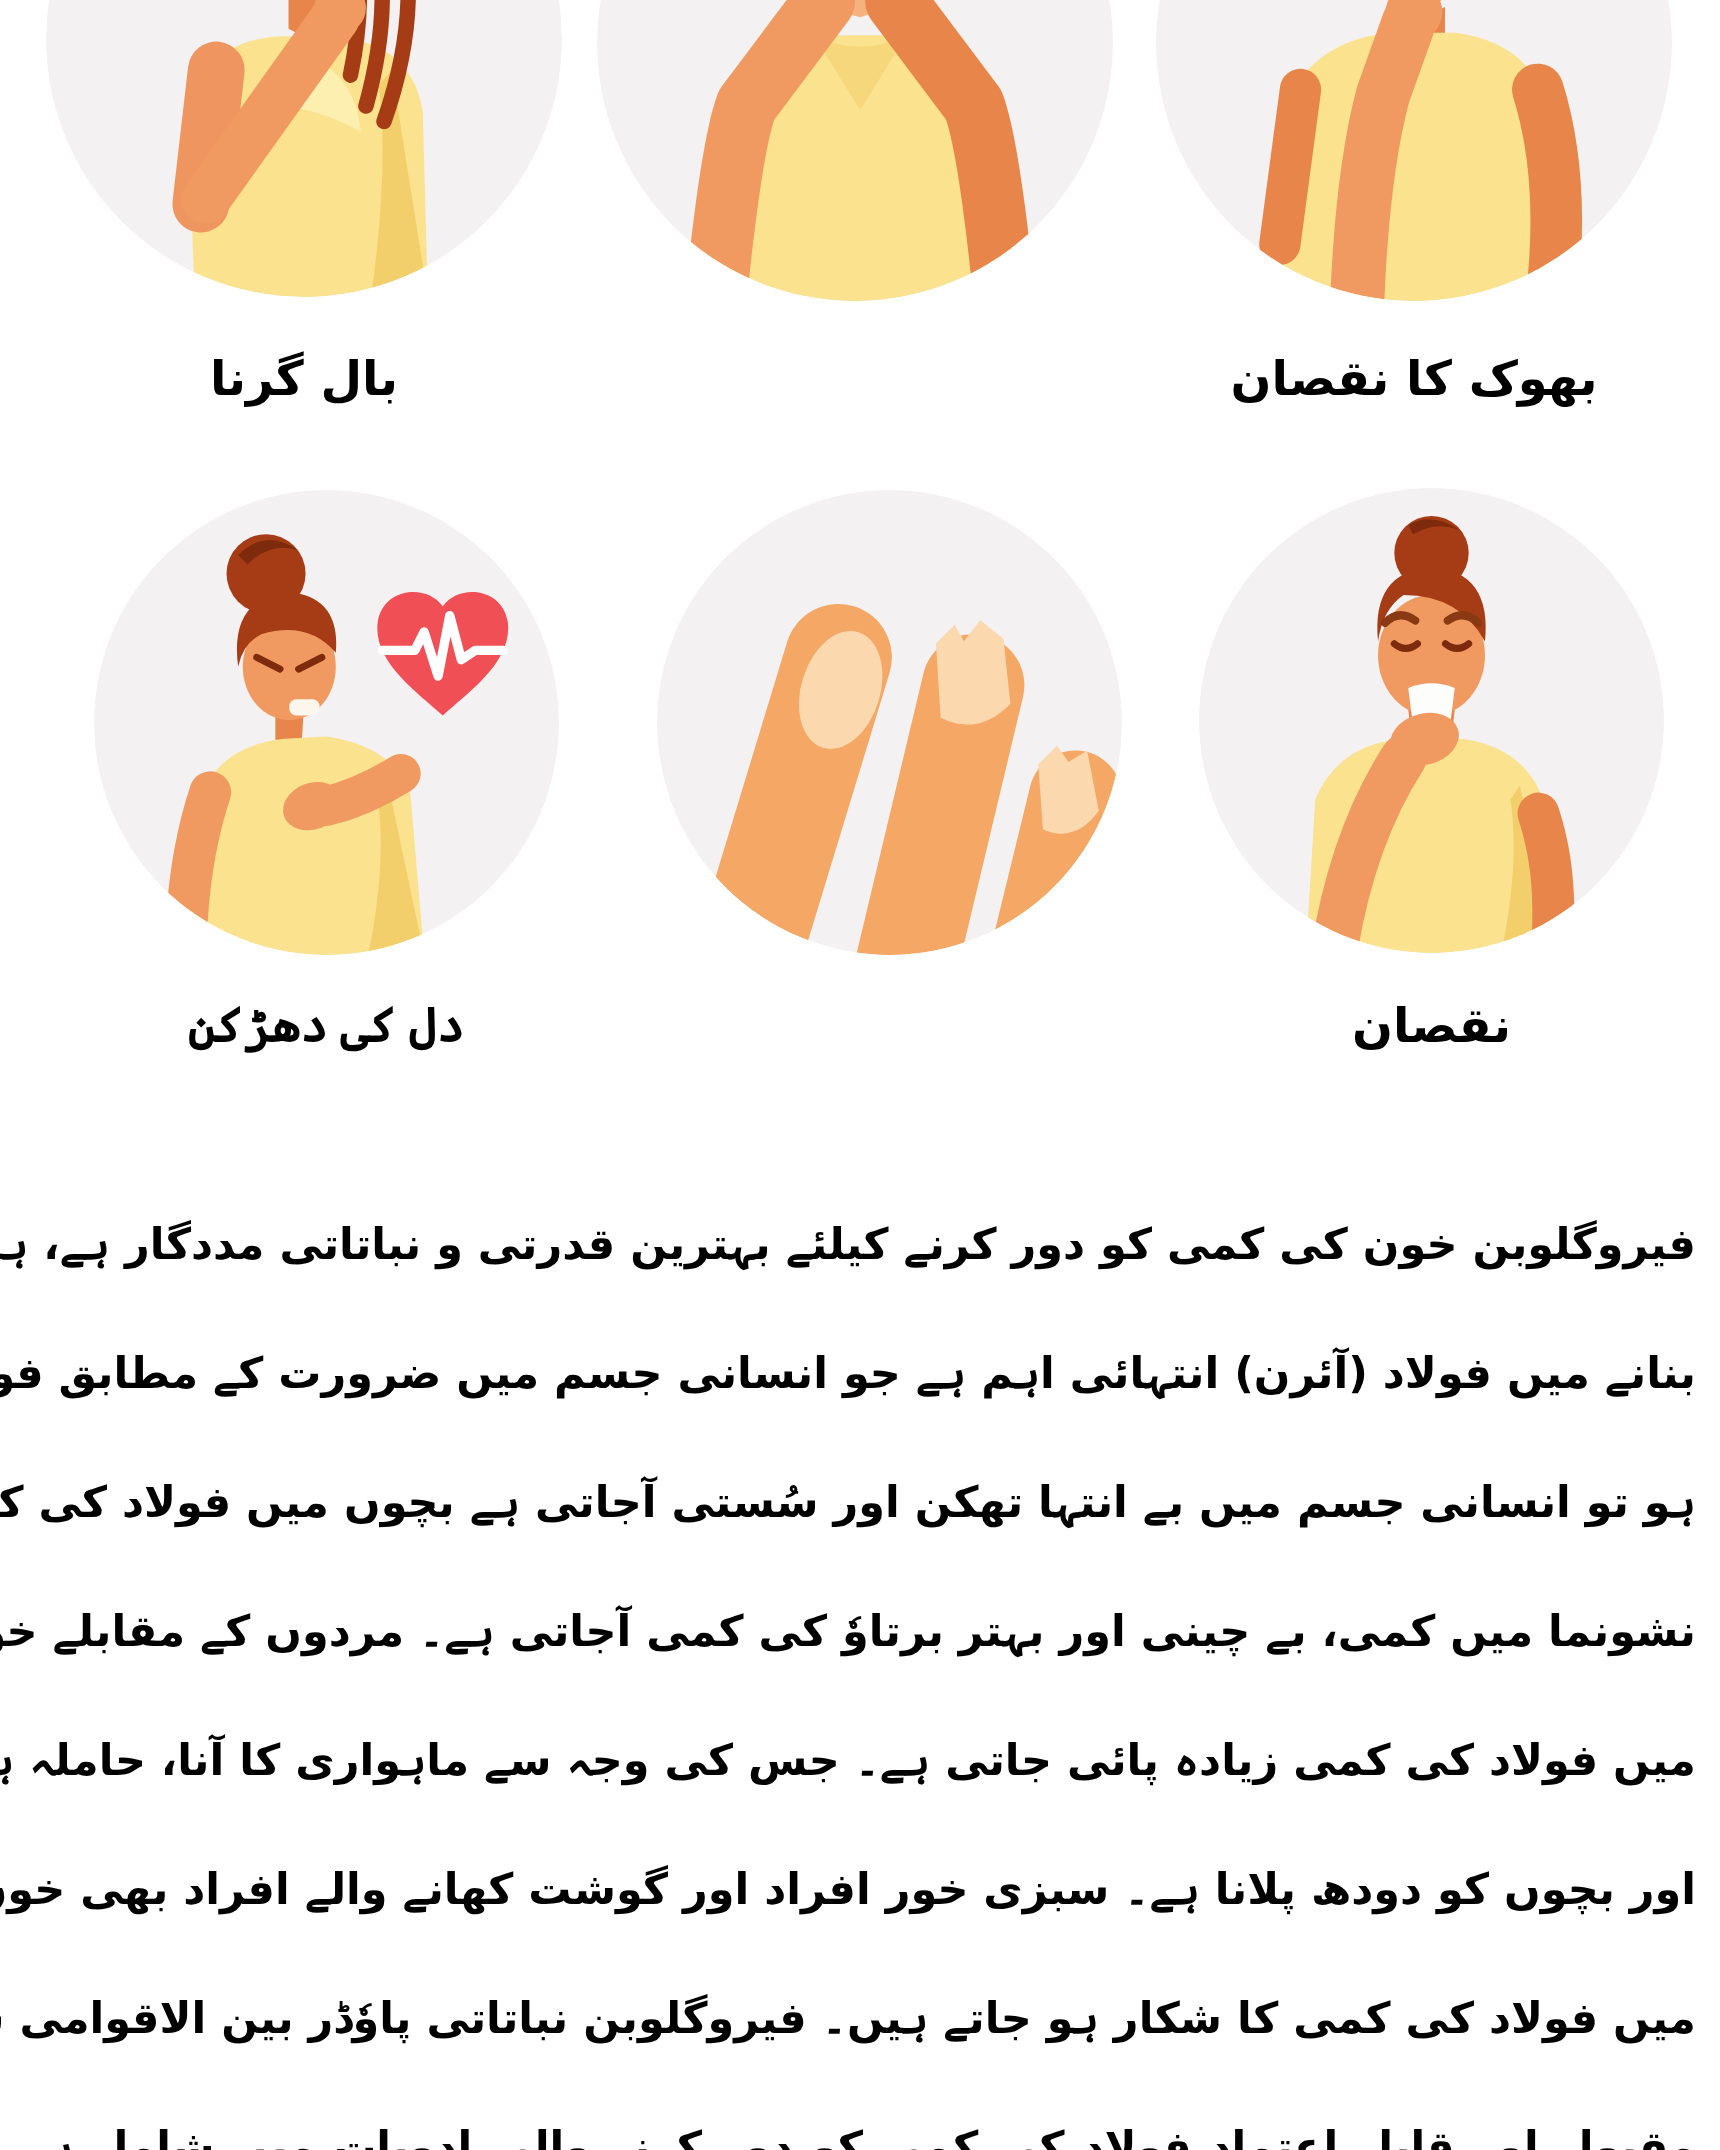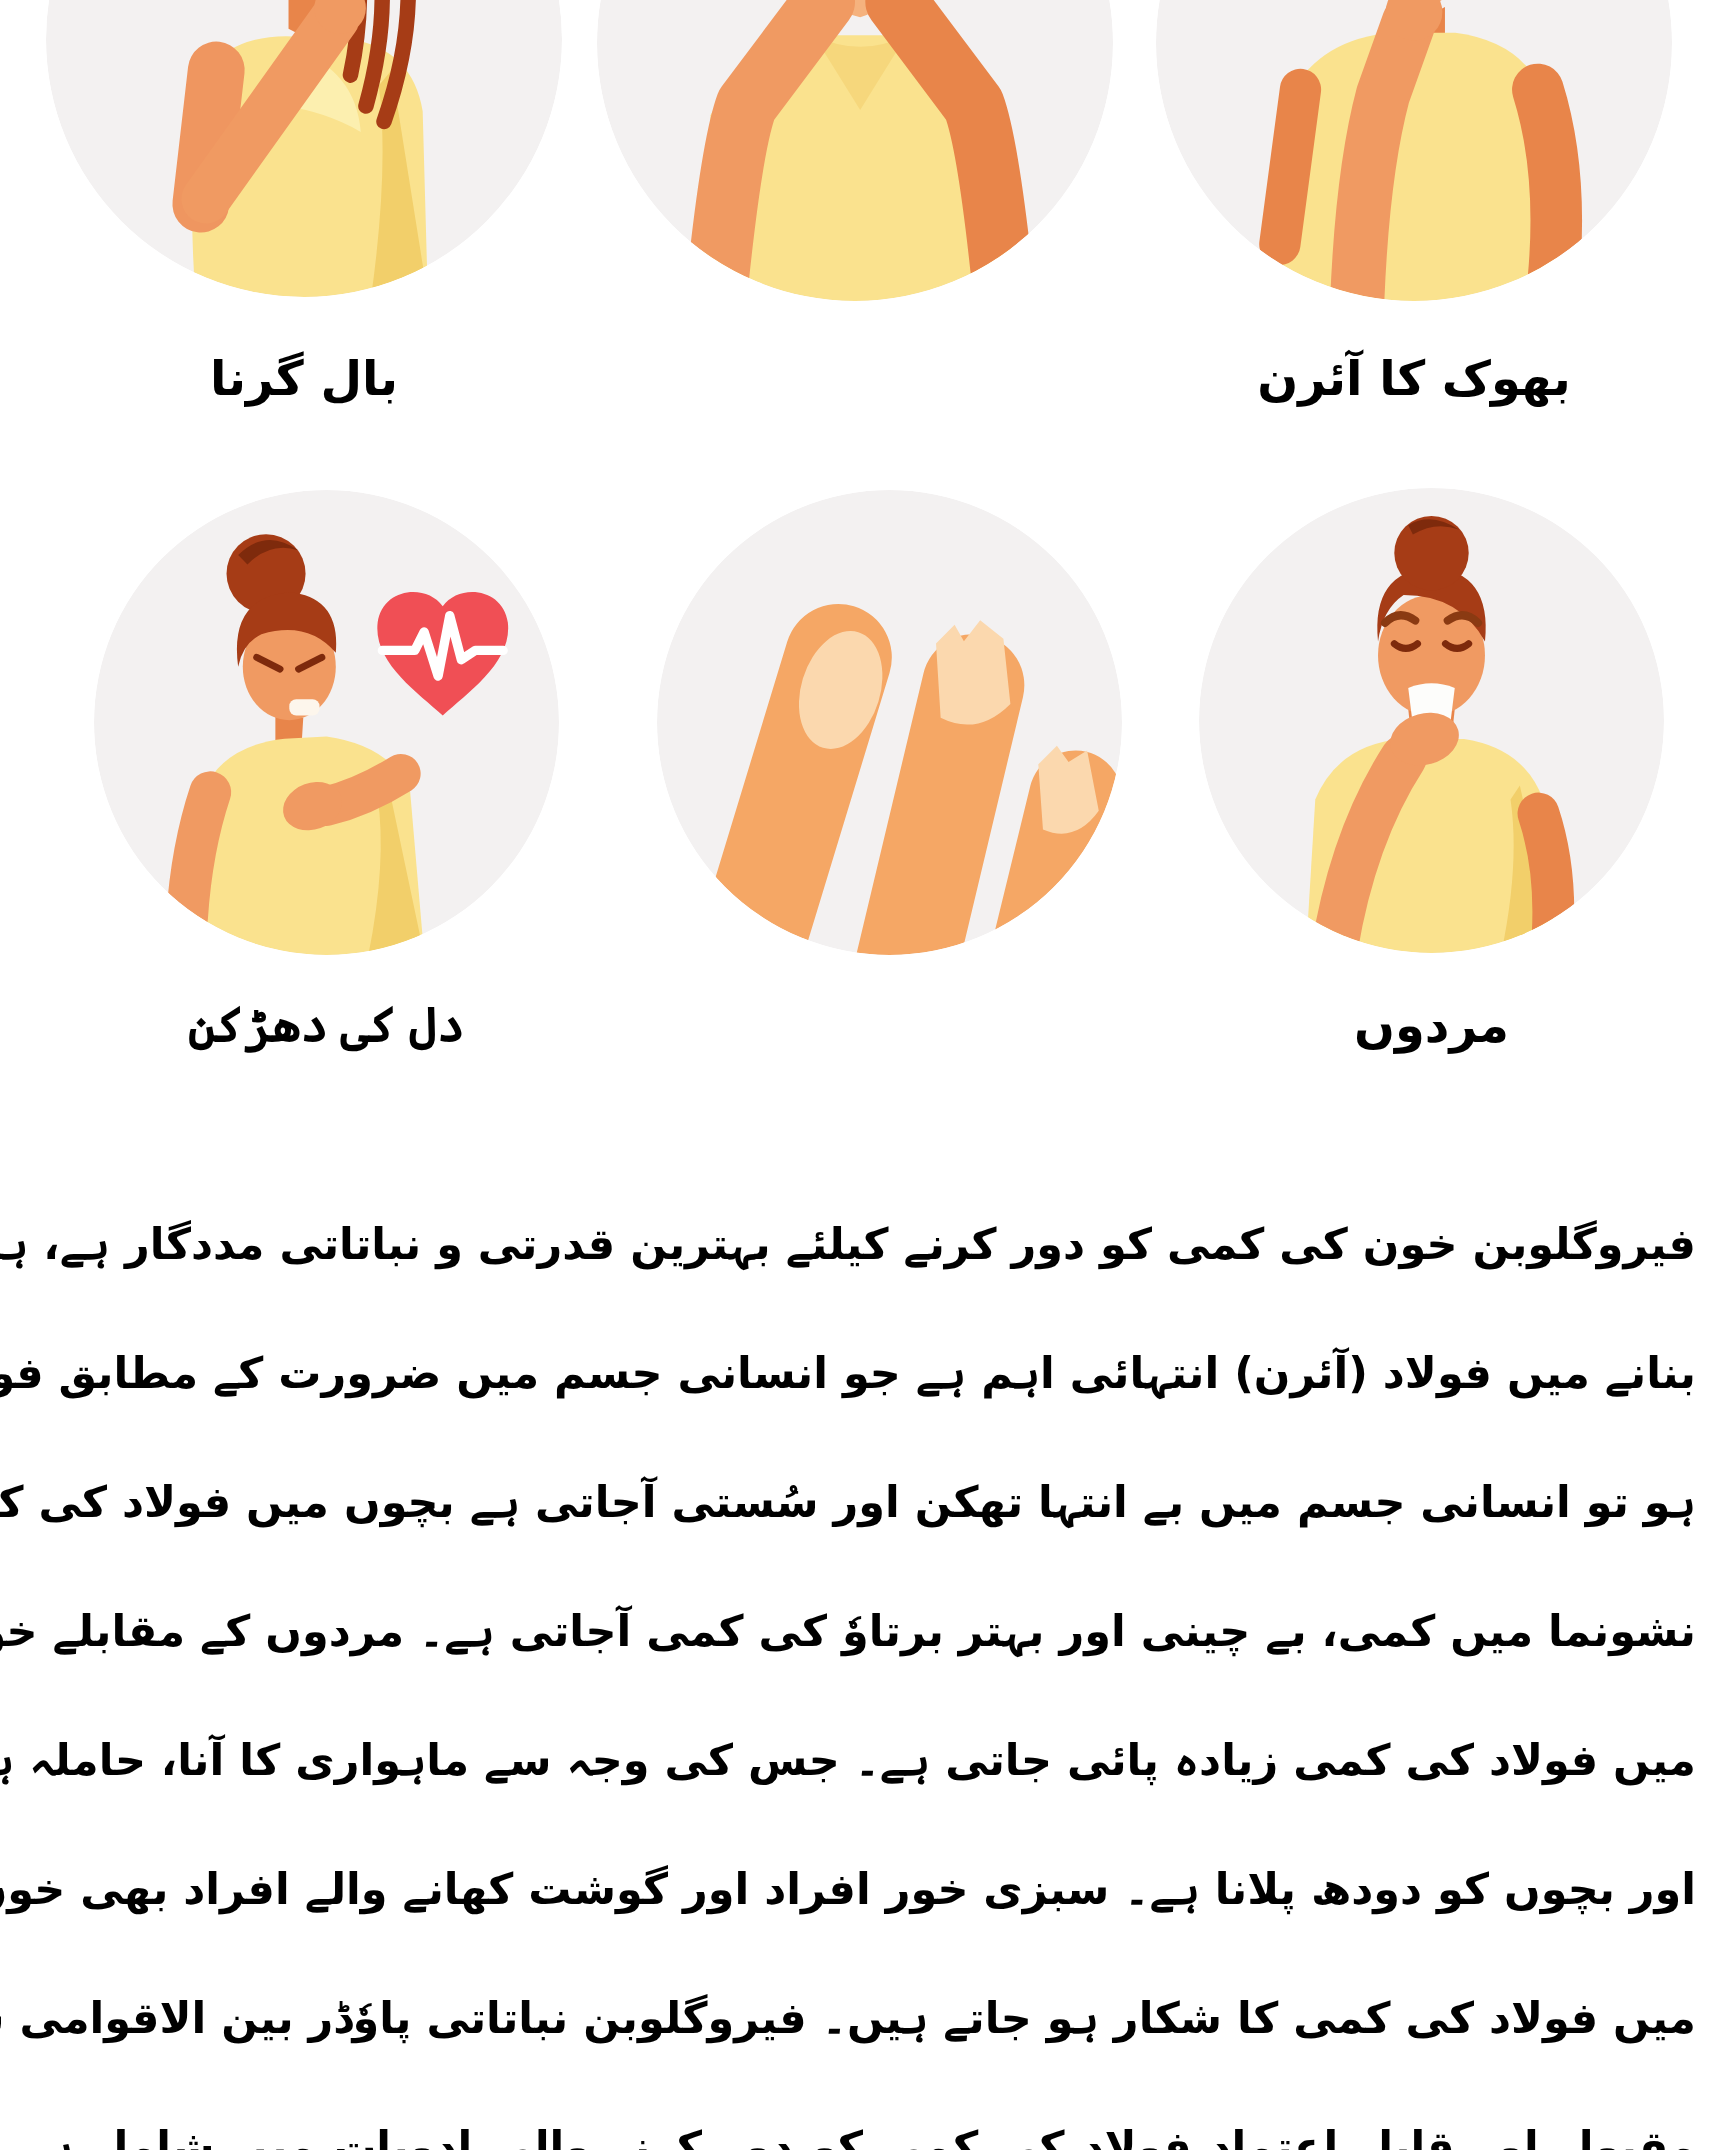--- a/index.html
+++ b/index.html
@@ -109,21 +109,21 @@
         <ellipse cx="104" cy="72" rx="8" ry="6" fill="#DE6F33"></ellipse>
         <path d="M92,84 Q102,92 112,86 L112,100 Q102,106 92,100 Z" fill="#E8854A"></path>
         <path d="M52,120 Q64,98 92,96 L116,96 Q146,100 152,126 L156,200 L48,200 Z" fill="#FAE28E"></path>
         <line x1="56" y1="118" x2="48" y2="178" stroke="#E8854A" stroke-width="16" stroke-linecap="round"></line>
         <path d="M148,118 Q158,150 154,192" fill="none" stroke="#E8854A" stroke-width="20" stroke-linecap="round"></path>
         <path d="M78,200 Q80,150 88,120 L98,92" fill="none" stroke="#F09A62" stroke-width="21" stroke-linecap="round"></path>
         <circle cx="100" cy="88" r="11" fill="#F09A62"></circle>
       </g>
     </svg>
   </div>
-  <div class="caption cap-r1" style="left:1157px;width:516px;">بھوک کا آئرن</div>
+  <div class="caption cap-r1" style="left:1157px;width:516px;">بھوک کا نقصان</div>
 
   <div class="circle" style="left:95px;top:490px;width:465px;height:465px;">
     <svg viewBox="0 0 200 200">
       <defs>
           <clipPath id="clipD">
             <circle cx="100" cy="100" r="100"></circle>
           </clipPath>
         </defs>
       <circle cx="100" cy="100" r="100" fill="#F3F1F1"></circle>
       <g clip-path="url(#clipD)">
@@ -188,21 +188,21 @@
         <path d="M80,58 Q86,52 93,57" fill="none" stroke="#8A3A12" stroke-width="3.5" stroke-linecap="round"></path>
         <path d="M107,57 Q114,52 120,58" fill="none" stroke="#8A3A12" stroke-width="3.5" stroke-linecap="round"></path>
         <path d="M84,67 Q89,71 94,67" fill="none" stroke="#7E2A0C" stroke-width="3" stroke-linecap="round"></path>
         <path d="M106,67 Q111,71 116,67" fill="none" stroke="#7E2A0C" stroke-width="3" stroke-linecap="round"></path>
         <path d="M90,86 Q100,82 110,86 L108,102 Q100,107 92,102 Z" fill="#FDFDFB"></path>
         <path d="M58,200 Q66,150 88,116" fill="none" stroke="#F09A62" stroke-width="20" stroke-linecap="round"></path>
         <ellipse cx="97" cy="108" rx="15" ry="11" fill="#F09A62" transform="rotate(-15 97 108)"></ellipse>
       </g>
     </svg>
   </div>
-  <div class="caption cap-r2" style="left:1200px;width:465px;">مردوں</div>
+  <div class="caption cap-r2" style="left:1200px;width:465px;">نقصان</div>
 
   <div class="paragraph" dir="rtl">
     <div class="para-line">فیروگلوبن خون کی کمی کو دور کرنے کیلئے بہترین قدرتی و نباتاتی مددگار ہے، ہیموگلوبن</div>
     <div class="para-line">بنانے میں فولاد (آئرن) انتہائی اہم ہے جو انسانی جسم میں ضرورت کے مطابق فولاد نہ</div>
     <div class="para-line">ہو تو انسانی جسم میں بے انتہا تھکن اور سُستی آجاتی ہے بچوں میں فولاد کی کمی سے</div>
     <div class="para-line">نشونما میں کمی، بے چینی اور بہتر برتاوٗ کی کمی آجاتی ہے۔ مردوں کے مقابلے خواتین</div>
     <div class="para-line">میں فولاد کی کمی زیادہ پائی جاتی ہے۔ جس کی وجہ سے ماہواری کا آنا، حاملہ ہونا اور</div>
     <div class="para-line">اور بچوں کو دودھ پلانا ہے۔ سبزی خور افراد اور گوشت کھانے والے افراد بھی خون</div>
     <div class="para-line">میں فولاد کی کمی کا شکار ہو جاتے ہیں۔ فیروگلوبن نباتاتی پاوٗڈر بین الاقوامی سطح پر</div>
     <div class="para-line">مقبول اور قابل اعتماد فولاد کی کمی کو دور کرنے والی ادویات میں شامل ہے</div>

